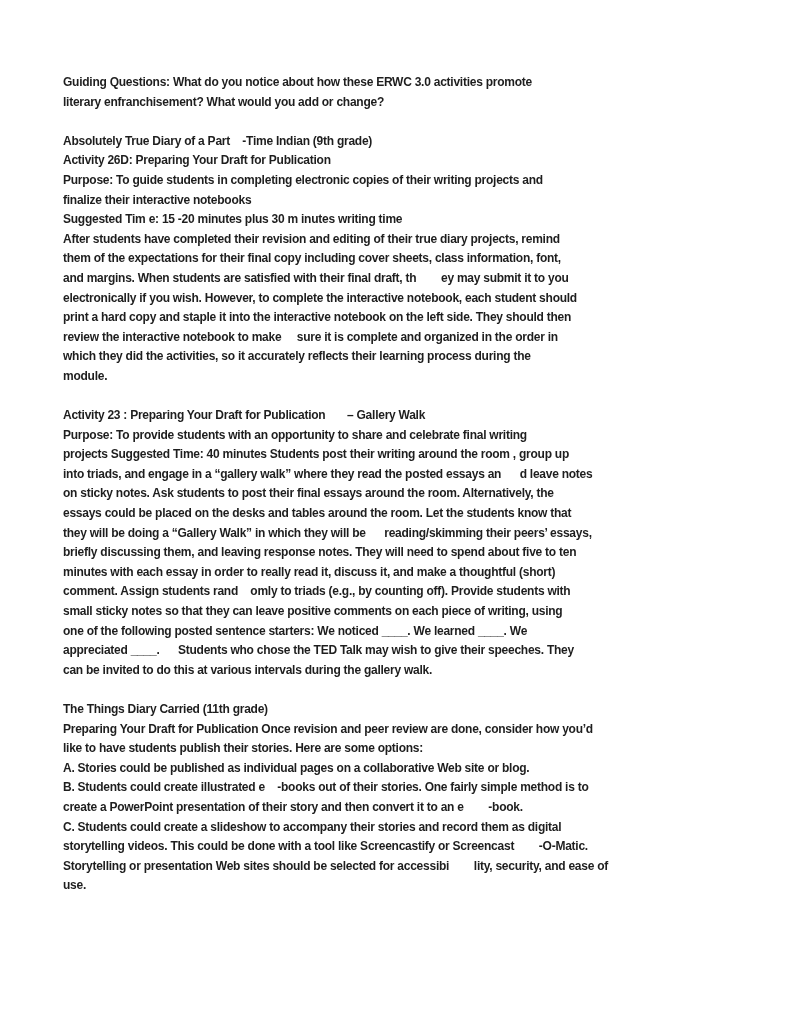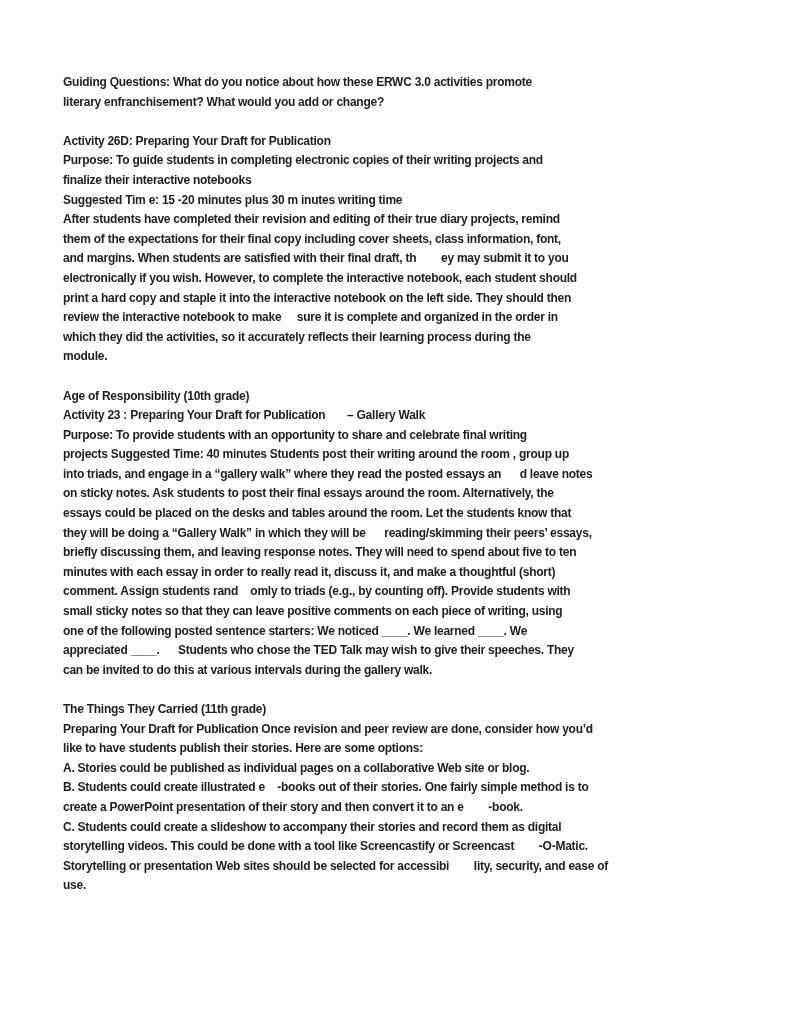--- a/index.html
+++ b/index.html
@@ -47,54 +47,54 @@
 </style>
 </head>
 <body>
 
 <div class="page">
 
   <p class="intro">Guiding Questions: What do you notice about how these ERWC 3.0 activities promote
 literary enfranchisement? What would you add or change?</p>
 
   <section class="doc-section">
+    <h2 class="section-heading">Absolutely True Diary of a Part    -Time Indian (9th grade)</h2>
     <p class="section-body">Activity 26D: Preparing Your Draft for Publication
 Purpose: To guide students in completing electronic copies of their writing projects and
 finalize their interactive notebooks
 Suggested Tim e: 15 -20 minutes plus 30 m inutes writing time
 After students have completed their revision and editing of their true diary projects, remind
 them of the expectations for their final copy including cover sheets, class information, font,
 and margins. When students are satisfied with their final draft, th        ey may submit it to you
 electronically if you wish. However, to complete the interactive notebook, each student should
 print a hard copy and staple it into the interactive notebook on the left side. They should then
 review the interactive notebook to make     sure it is complete and organized in the order in
 which they did the activities, so it accurately reflects their learning process during the
 module.</p>
   </section>
 
   <section class="doc-section">
-    <h2 class="section-heading">Age of Responsibility (10th grade)</h2>
     <p class="section-body">Activity 23 : Preparing Your Draft for Publication       – Gallery Walk
 Purpose: To provide students with an opportunity to share and celebrate final writing
 projects Suggested Time: 40 minutes Students post their writing around the room , group up
 into triads, and engage in a “gallery walk” where they read the posted essays an      d leave notes
 on sticky notes. Ask students to post their final essays around the room. Alternatively, the
 essays could be placed on the desks and tables around the room. Let the students know that
 they will be doing a “Gallery Walk” in which they will be      reading/skimming their peers’ essays,
 briefly discussing them, and leaving response notes. They will need to spend about five to ten
 minutes with each essay in order to really read it, discuss it, and make a thoughtful (short)
 comment. Assign students rand    omly to triads (e.g., by counting off). Provide students with
 small sticky notes so that they can leave positive comments on each piece of writing, using
 one of the following posted sentence starters: We noticed ____. We learned ____. We
 appreciated ____.      Students who chose the TED Talk may wish to give their speeches. They
 can be invited to do this at various intervals during the gallery walk.</p>
   </section>
 
   <section class="doc-section">
-    <h2 class="section-heading">The Things They Carried (11th grade)</h2>
+    <h2 class="section-heading">The Things Diary Carried (11th grade)</h2>
     <p class="section-body">Preparing Your Draft for Publication Once revision and peer review are done, consider how you’d
 like to have students publish their stories. Here are some options:
 A. Stories could be published as individual pages on a collaborative Web site or blog.
 B. Students could create illustrated e    -books out of their stories. One fairly simple method is to
 create a PowerPoint presentation of their story and then convert it to an e        -book.
 C. Students could create a slideshow to accompany their stories and record them as digital
 storytelling videos. This could be done with a tool like Screencastify or Screencast        -O-Matic.
 Storytelling or presentation Web sites should be selected for accessibi        lity, security, and ease of
 use.</p>
   </section>

